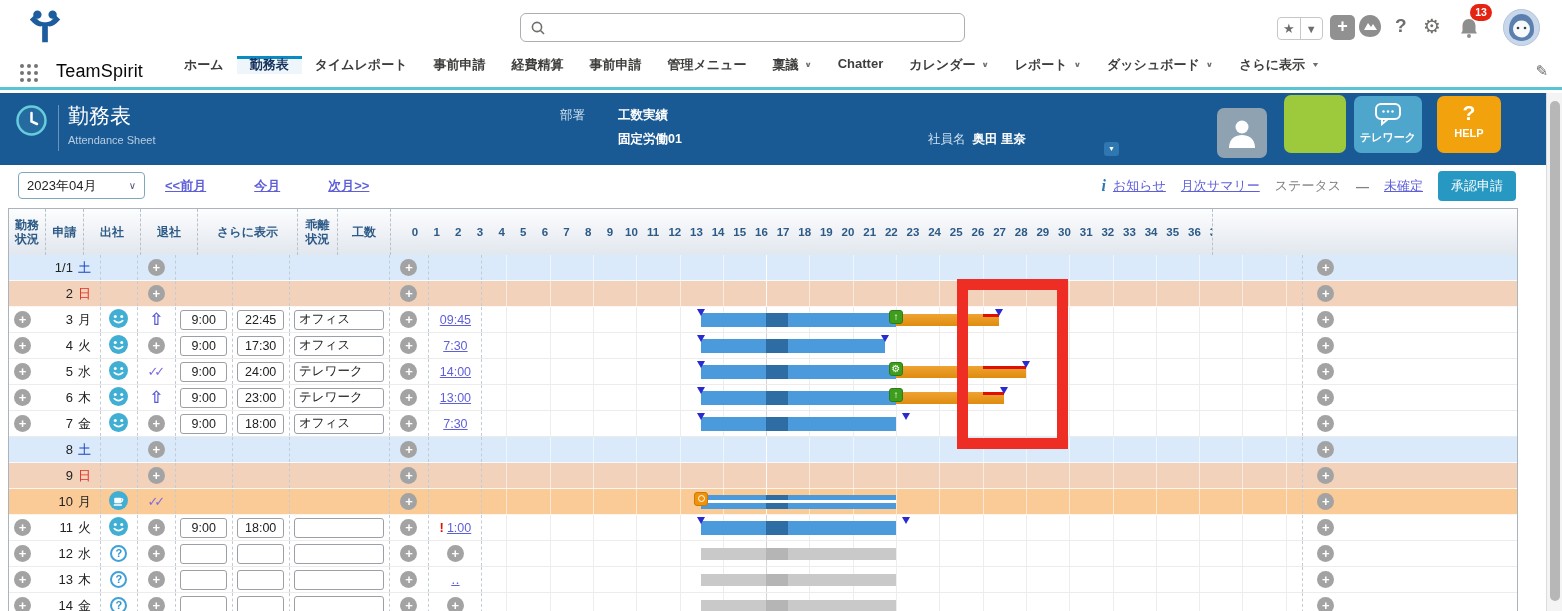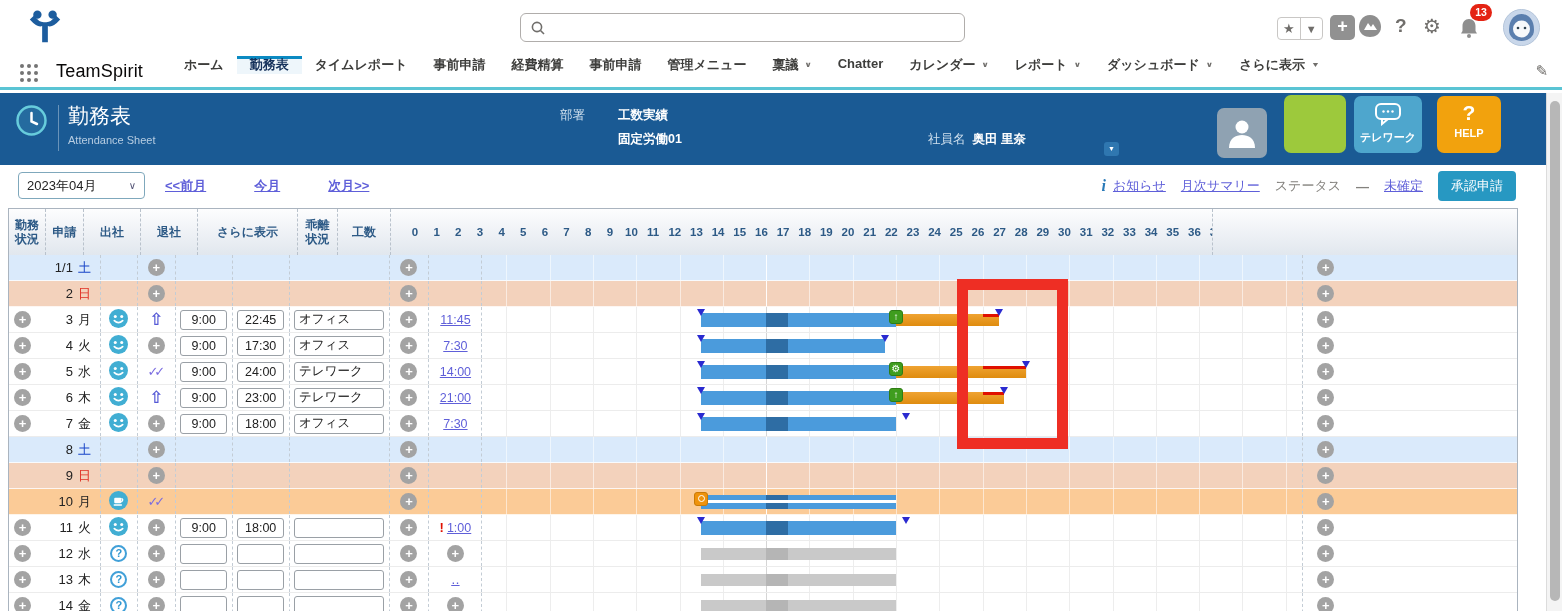--- a/index.html
+++ b/index.html
@@ -390,21 +390,21 @@
         <div class="cell" style="width:57px">
           <input class="tin" value="22:45" style="">
         </div>
         <div class="cell" style="width:100px">
           <input class="pin" value="オフィス" style="">
         </div>
         <div class="cell" style="width:40px">
           <span class="pluscirc">+</span>
         </div>
         <div class="cell" style="width:53px">
-          <a class="klink">11:45</a>
+          <a class="klink">09:45</a>
         </div>
         <div class="cell c-gantt" style="width:822px">
           <span class="gl" style="left:24px;background:#ededed"></span>
           <span class="gl" style="left:67.3px;background:#ededed"></span>
           <span class="gl" style="left:110.6px;background:#ededed"></span>
           <span class="gl" style="left:153.89999999999998px;background:#ededed"></span>
           <span class="gl" style="left:197.2px;background:#ededed"></span>
           <span class="gl" style="left:240.5px;background:#ededed"></span>
           <span class="gl" style="left:283.79999999999995px;background:#d5d5d5"></span>
           <span class="gl" style="left:327.09999999999997px;background:#ededed"></span>
@@ -582,21 +582,21 @@
         <div class="cell" style="width:57px">
           <input class="tin" value="23:00" style="">
         </div>
         <div class="cell" style="width:100px">
           <input class="pin" value="テレワーク" style="">
         </div>
         <div class="cell" style="width:40px">
           <span class="pluscirc">+</span>
         </div>
         <div class="cell" style="width:53px">
-          <a class="klink">21:00</a>
+          <a class="klink">13:00</a>
         </div>
         <div class="cell c-gantt" style="width:822px">
           <span class="gl" style="left:24px;background:#ededed"></span>
           <span class="gl" style="left:67.3px;background:#ededed"></span>
           <span class="gl" style="left:110.6px;background:#ededed"></span>
           <span class="gl" style="left:153.89999999999998px;background:#ededed"></span>
           <span class="gl" style="left:197.2px;background:#ededed"></span>
           <span class="gl" style="left:240.5px;background:#ededed"></span>
           <span class="gl" style="left:283.79999999999995px;background:#d5d5d5"></span>
           <span class="gl" style="left:327.09999999999997px;background:#ededed"></span>

